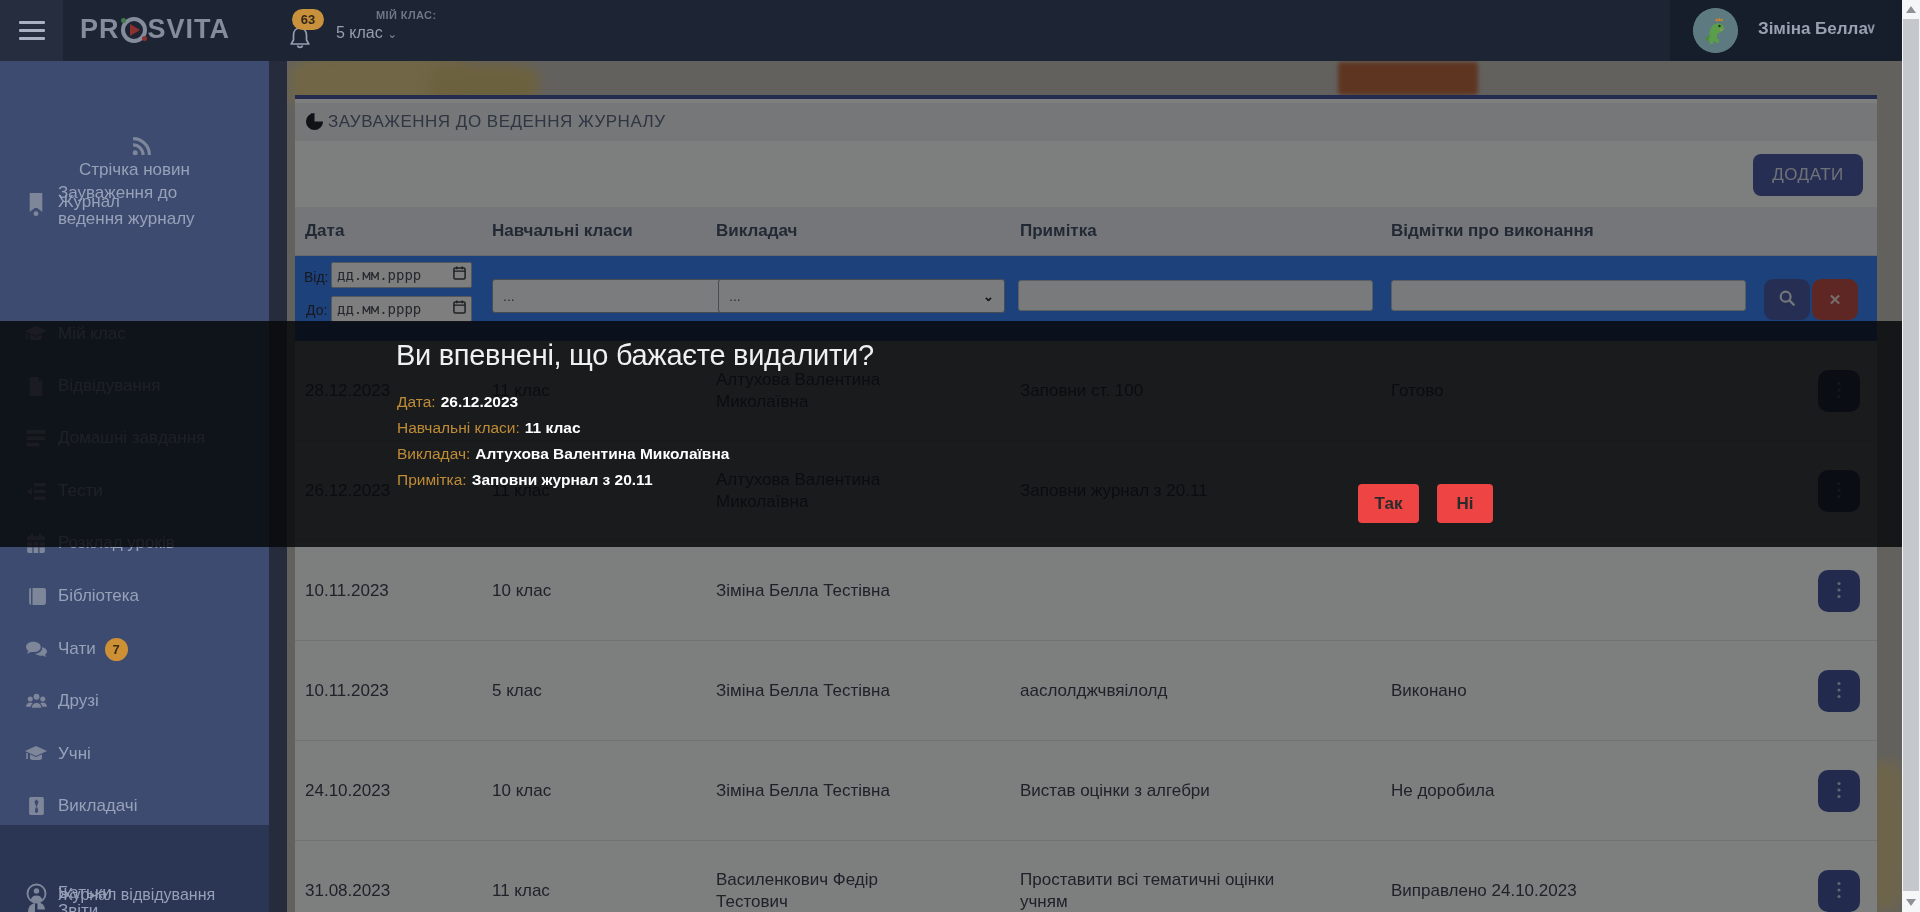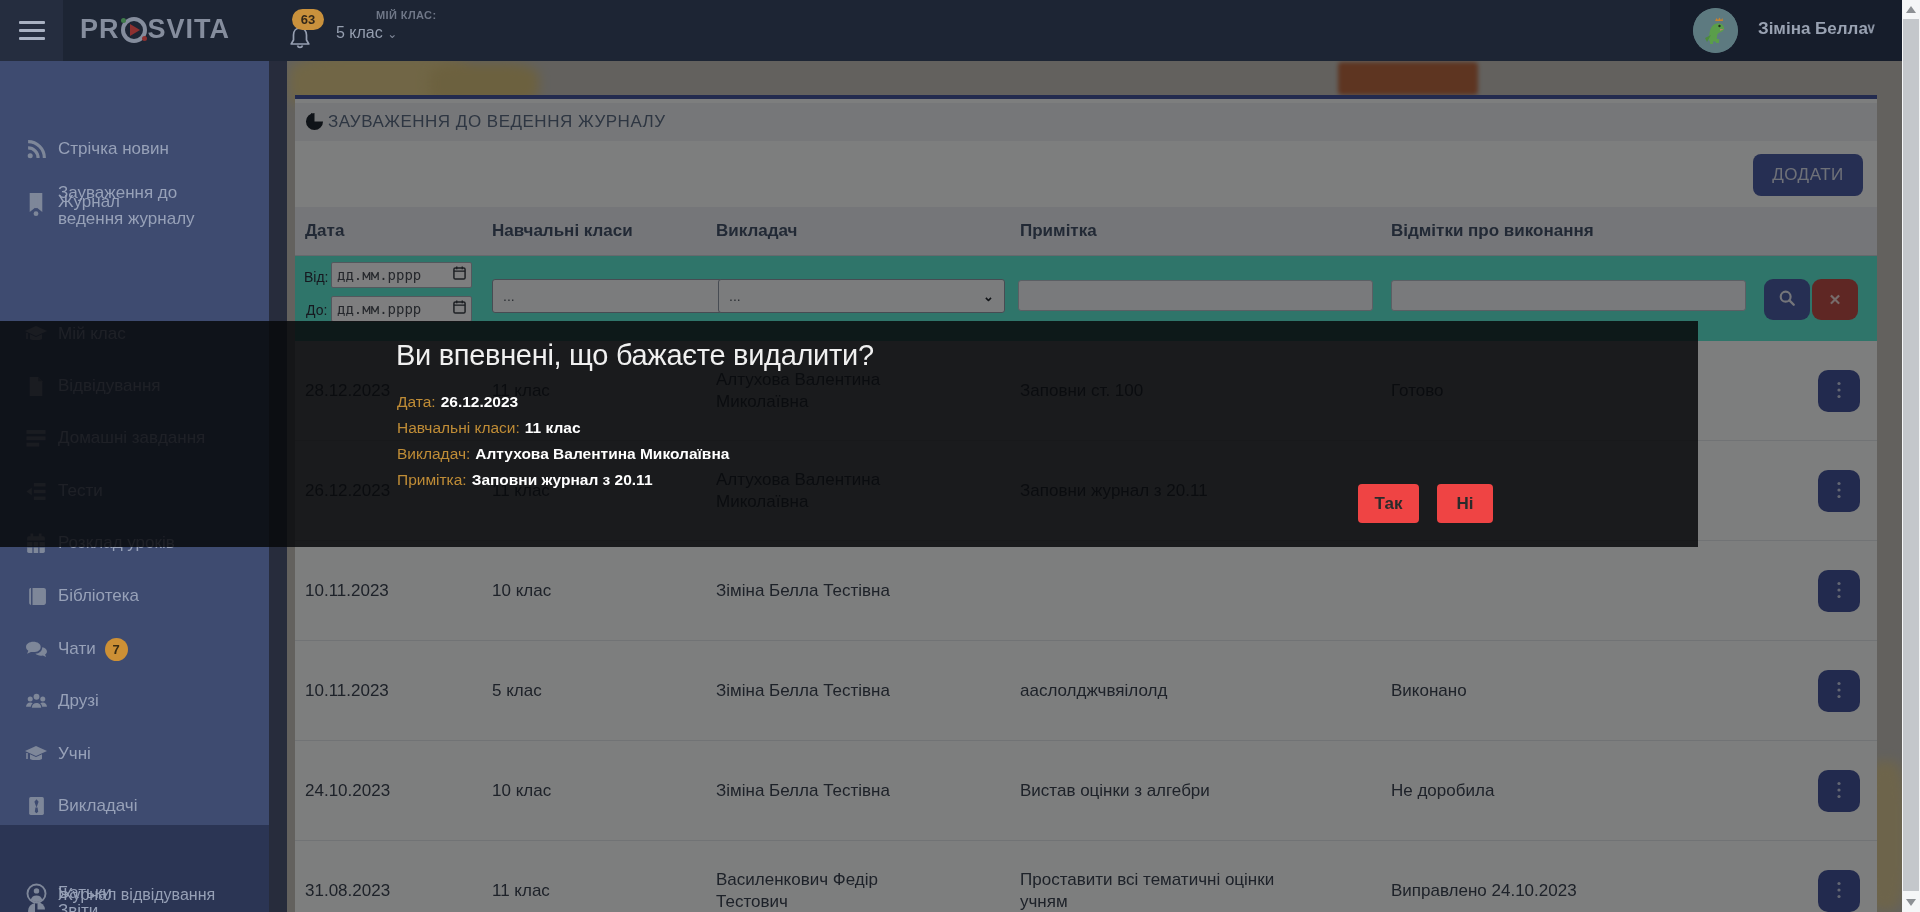--- a/index.html
+++ b/index.html
@@ -54,21 +54,21 @@
   #panel-title { font-size:17px; letter-spacing:.5px; color:#5c6c84; margin-left:33px; }
   #pie-icon { position:absolute; left:10px; top:9px; }
   #add-btn { left:1458px; top:55px; width:110px; height:42px; background:#4d5ea6; border:none; border-radius:8px;
              color:#dde2f0; font-size:17px; letter-spacing:.5px; cursor:pointer; font-family:inherit; }
   #thead { left:0; top:108px; width:1582px; height:49px; background:#eaedf2; border-bottom:1px solid #ccd2da;
            display:flex; align-items:center; }
   .th { font-size:17px; color:#44536b; padding-left:10px;font-weight:bold; }
   .c-date{width:187px;} .c-class{width:224px;} .c-teacher{width:304px; padding-right:104px;}
   .c-note{width:371px; padding-right:71px;} .c-mark{width:330px;}
 
-  #filters { left:0; top:157px; width:1582px; height:85px; background:#5eead4; }
+  #filters { left:0; top:157px; width:1582px; height:85px; background:#3b82f6; }
   .flt-lbl { position:absolute; font-size:14px; color:#2d3340; }
   .date-inp { position:absolute; left:36px; width:141px; height:26px; background:#fdfdfe;
               border:1px solid #a7b0bb; border-radius:2px; display:flex; align-items:center;
               padding:0 5px; cursor:text; }
   .date-inp .ph { font-family:"DejaVu Sans Mono", monospace; font-size:14px; color:#4a4f58; flex:1; }
   .sel { position:absolute; height:34px; background:#f7f9fb; border:1px solid #8f99a6; border-radius:3px;
          display:flex; align-items:center; padding:0 10px; font-size:14px; color:#555c66; cursor:pointer; }
   .sel .chev { margin-left:auto; font-size:13px; font-weight:bold; color:#23282f; }
   .flt-inp { position:absolute; height:31px; background:#f2f5f8; border:1px solid #b6bfc9; border-radius:3px;
              width:355px; }
@@ -79,21 +79,21 @@
 
   #rows { left:0; top:242px; width:1582px; height:575px; overflow:hidden; }
   .trow { width:1582px; height:100px; display:flex; align-items:center; border-bottom:1px solid #e3e6ea;
           position:relative; background:#fbfcfd; }
   .td { font-size:17px; color:#3c4553; padding-left:10px; line-height:22px; }
   .kebab-btn { position:absolute; left:1523px; top:29px; width:42px; height:42px; background:#44549c;
                border:none; border-radius:10px; cursor:pointer; display:flex; align-items:center; justify-content:center; }
 
   
   #dim { left:269px; top:61px; width:1633px; height:851px; background:rgba(0,0,0,0.50); z-index:7; }
-  #modal { left:0; top:321px; width:1698px; height:226px; background:rgba(7,8,11,0.845); z-index:9; }
+  #modal { left:0; top:321px; width:1902px; height:226px; background:rgba(7,8,11,0.845); z-index:9; }
   #modal-title { position:absolute; left:396px; top:18px; font-size:29px; color:#f0f0f0; letter-spacing:-.3px; }
   .m-line { position:absolute; left:397px; font-size:15.5px; }
   .m-lbl { color:#bf8c36; }
   .m-val { color:#ffffff; font-weight:bold; margin-left:5px; }
   .m-btn { position:absolute; top:163px; height:39px; background:#ef4444; border:none; border-radius:4px;
            font-size:17px; font-weight:bold; color:#2b2b2b; cursor:pointer; font-family:inherit; }
   #yes-btn { left:1358px; width:61px; }
   #no-btn { left:1437px; width:56px; }
 
   
@@ -305,21 +305,21 @@
           </svg>
       </span>
       <span id="user-name">Зіміна Белла</span>
       <span id="user-chev">∨</span>
     </div>
   </div>
 
   <div id="sidebar" class="abs">
     <div id="active-block" class="abs"></div>
     <div id="side-list">
-        <div class="side-item" style="top: 75px;">
+        <div class="side-item" style="top: 75px; flex-direction: column;">
           <span class="ic">
             <svg width="21" height="21" viewBox="0 0 20 20">
               <circle cx="4" cy="16" r="2.4" fill="#7e8799"></circle>
               <path d="M2 8.5a9.5 9.5 0 0 1 9.5 9.5" fill="none" stroke="#7e8799" stroke-width="3"></path>
               <path d="M2 2.5a15.5 15.5 0 0 1 15.5 15.5" fill="none" stroke="#7e8799" stroke-width="3"></path>
             </svg>
           </span>
           <span class="lbl">Стрічка новин</span>
         </div>
         <div class="side-item" style="top: 128px;">

